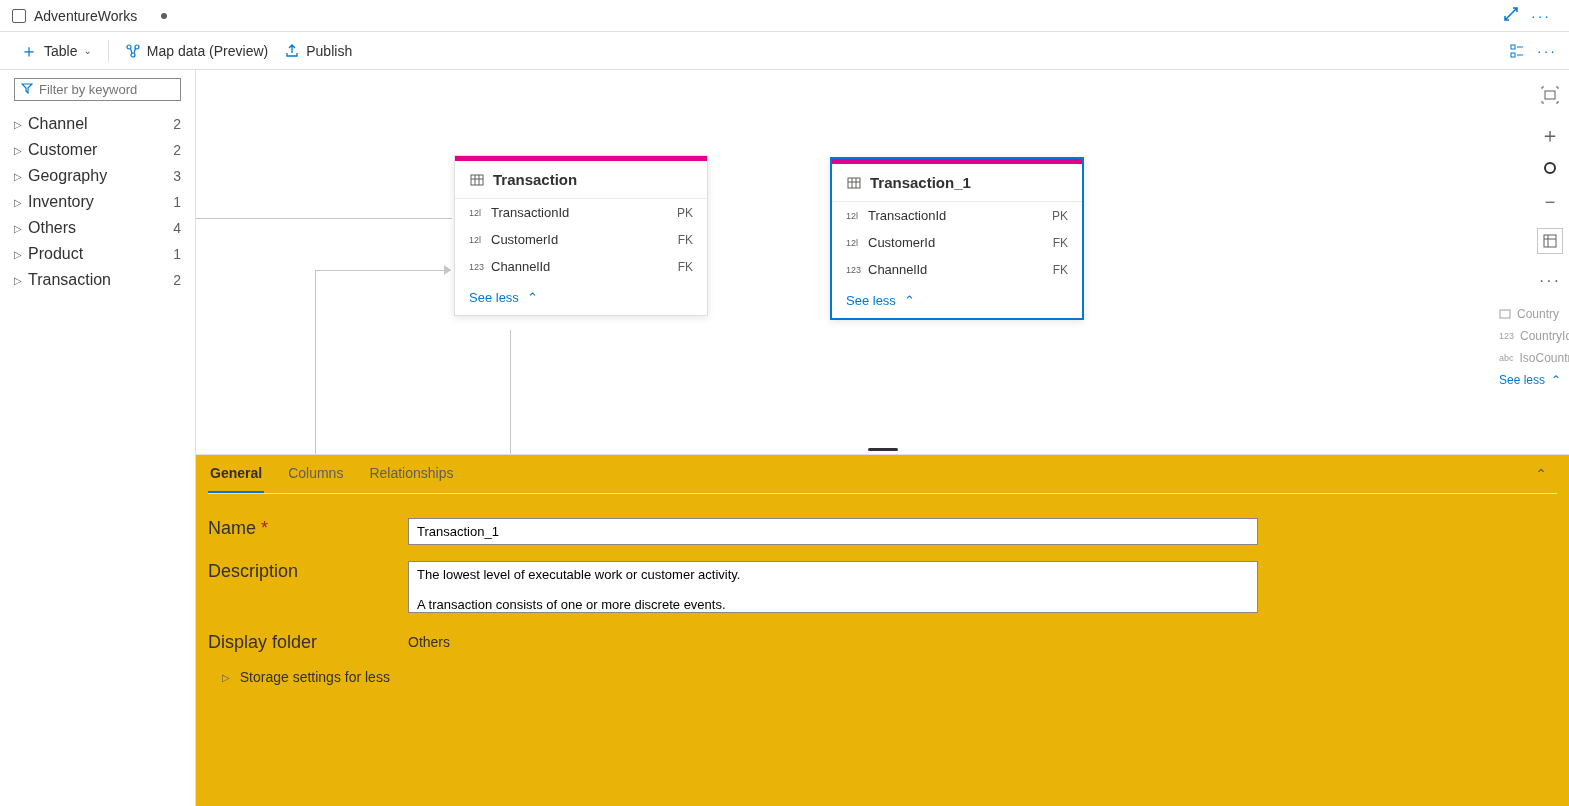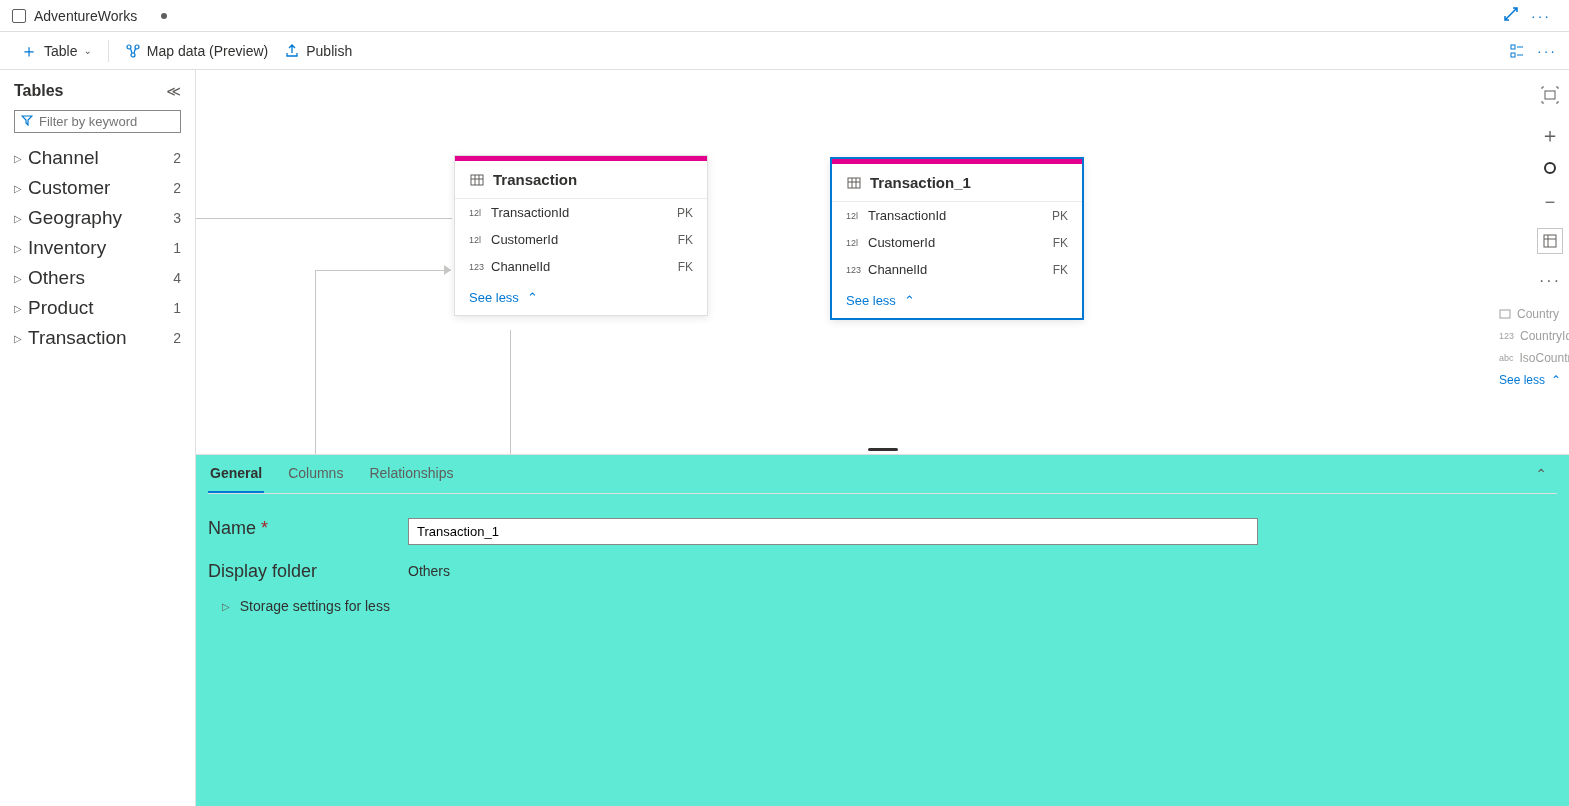--- a/index.html
+++ b/index.html
@@ -28,21 +28,21 @@
 
 .sidebar { width: 196px; border-right: 1px solid #e1dfdd; padding: 8px 0; }
 .sidebar-header { display: flex; align-items: center; justify-content: space-between; padding: 4px 14px 10px; }
 .sidebar-header h3 { font-size: 16px; font-weight: 600; }
 .sidebar-header .collapse-icon { font-size: 14px; color: #605e5c; cursor: pointer; }
 .sidebar .filter-box { margin: 0 14px 10px; display: flex; align-items: center; border: 1px solid #8a8886; padding: 3px 6px; gap: 6px; }
 .sidebar .filter-box .filter-icon { color: #0078d4; font-size: 12px; }
 .sidebar .filter-box input { border: none; outline: none; font-size: 13px; flex: 1; color: #605e5c; background: transparent; }
 .sidebar-item { display: flex; align-items: center; padding: 4px 14px; cursor: pointer; }
 .sidebar-item .tri { font-size: 10px; color: #605e5c; width: 14px; }
-.sidebar-item .label { flex: 1; font-size: 19px; }
+.sidebar-item .label { flex: 1; font-size: 16px; }
 .sidebar-item .count { color: #605e5c; font-size: 14px; }
 
 
 .canvas-wrap { flex: 1; position: relative; background: #fff; overflow: hidden; }
 .canvas { position: absolute; inset: 0; }
 
 
 .conn { position: absolute; border-left: 1px solid #c8c6c4; border-top: 1px solid #c8c6c4; }
 .conn-arrow { position: absolute; width: 0; height: 0; border-top: 5px solid transparent; border-bottom: 5px solid transparent; border-left: 7px solid #c8c6c4; }
 
@@ -71,21 +71,21 @@
 
 
 .ghost-table { position: absolute; right: -60px; top: 225px; width: 140px; padding: 8px 10px; color: #a19f9d; font-size: 12px; }
 .ghost-table .g-row { display: flex; align-items: center; gap: 6px; padding: 4px 0; }
 .ghost-table .see-less-g { color: #0078d4; }
 
 
 .drag-handle { position: absolute; left: 50%; transform: translateX(-50%); width: 30px; height: 3px; background: #323130; top: 378px; border-radius: 2px; }
 
 
-.panel { position: absolute; left: 0; right: 0; top: 384px; bottom: 0; background: #5eead4; border-top: 1px solid #e1dfdd; padding: 0 12px; }
+.panel { position: absolute; left: 0; right: 0; top: 384px; bottom: 0; background: #eab308; border-top: 1px solid #e1dfdd; padding: 0 12px; }
 .panel-tabs { display: flex; align-items: center; gap: 22px; border-bottom: 1px solid #e1dfdd; }
 .panel-tab { padding: 10px 2px; cursor: pointer; font-size: 14px; color: #605e5c; border-bottom: 2px solid transparent; }
 .panel-tab.active { color: #323130; font-weight: 600; border-bottom-color: #0078d4; }
 .panel-collapse { margin-left: auto; padding: 10px; cursor: pointer; color: #605e5c; }
 .panel-body { padding: 16px 0; }
 .panel-row { display: flex; align-items: flex-start; padding: 8px 0; }
 .panel-row .lbl { width: 200px; font-size: 18px; }
 .panel-row .req { color: #a4262c; }
 .panel-row .val { flex: 1; max-width: 850px; }
 .panel-row input[type=text] { width: 100%; padding: 5px 8px; border: 1px solid #8a8886; font-size: 13px; }
@@ -140,24 +140,20 @@
         <rect x="2" y="10" width="4" height="4" fill="none" stroke="#0078d4"></rect>
         <path d="M8 4 H14 M8 12 H14" stroke="#0078d4"></path>
       </svg>
     <span style="color:#0078d4;letter-spacing:2px;">···</span>
   </div>
 </div>
 
 <div class="main">
 
   <div class="sidebar">
-    <div class="sidebar-header">
-      <h3>Tables</h3>
-      <span class="collapse-icon">≪</span>
-    </div>
     <div class="filter-box">
       <span class="filter-icon">
         <svg width="12" height="12" viewBox="0 0 12 12">
             <path d="M1 2 H11 L7 6 V11 L5 9 V6 Z" fill="none" stroke="#0078d4" stroke-width="1.2"></path>
           </svg>
       </span>
       <input type="text" placeholder="Filter by keyword" style="">
     </div>
     <div id="sidebar-items">
         <div class="sidebar-item">
@@ -336,20 +332,26 @@
           <div class="panel-tab">Columns</div>
           <div class="panel-tab">Relationships</div>
           <div class="panel-collapse">⌃</div>
         </div>
         <div class="panel-body">
           <div class="panel-row">
             <div class="lbl"><span>Name</span> <span class="req">*</span></div>
             <div class="val"><input type="text" value="Transaction_1" style=""></div>
           </div>
           <div class="panel-row">
+            <div class="lbl">Description</div>
+            <div class="val"><textarea id="desc-ta" style="">The lowest level of executable work or customer activity.
+
+A transaction consists of one or more discrete events.</textarea></div>
+          </div>
+          <div class="panel-row">
             <div class="lbl">Display folder</div>
             <div class="val static">Others</div>
           </div>
           <div class="panel-expand-row">
             <span class="tri">▷</span>
             <span>Storage settings for less</span>
           </div>
         </div>
       </div>
 

